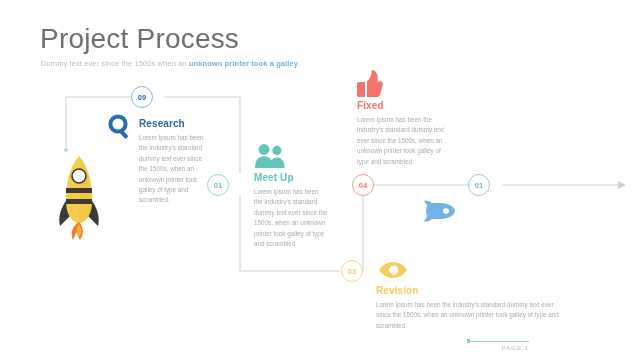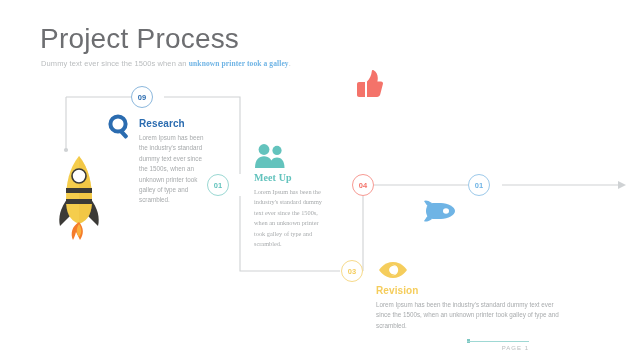--- a/index.html
+++ b/index.html
@@ -14,21 +14,21 @@
   
   .title{
     position:absolute;left:40px;top:25px;
     font-size:28px;font-weight:400;color:#6d6e71;letter-spacing:.2px;
     line-height:1;white-space:nowrap;
   }
   .subtitle{
     position:absolute;left:41px;top:59px;
     font-size:7.5px;color:#b9bcbe;white-space:nowrap;letter-spacing:.1px;
   }
-  .subtitle .hl{color:#6fb4e5;font-weight:bold;font-family:Liberation Serif, serif;}
+  .subtitle .hl{color:#6fb4e5;font-weight:bold;}
 
   
   #lines{position:absolute;left:0;top:0;width:640px;height:360px;}
 
   
   .badge{
     position:absolute;width:22px;height:22px;border-radius:50%;
     background:#fff;border:1.4px solid #ccc;
     display:flex;align-items:center;justify-content:center;
     font-size:7.5px;font-weight:bold;letter-spacing:.2px;
@@ -126,39 +126,43 @@
     <h3 style="color:#2b6cb0;">Research</h3>
     <p>Lorem Ipsum has been the industry's standard dummy text ever since the 1500s, when an unknown printer took galley of type and scrambled.</p>
   </div>
 
   <svg class="icon" style="left:254px;top:143px;" width="32" height="26" viewBox="0 0 32 26">
     <circle cx="10" cy="6.5" r="5.4" fill="#63c3bd"></circle>
     <path d="M1 25 C 1 16.5, 5 13.2, 10 13.2 C 15 13.2, 19 16.5, 19 25 Z" fill="#63c3bd"></path>
     <circle cx="23" cy="7.4" r="4.6" fill="#63c3bd"></circle>
     <path d="M15.5 25 C 15.5 17.6, 19 14.6, 23 14.6 C 27 14.6, 30.5 17.6, 30.5 25 Z" fill="#63c3bd"></path>
   </svg>
-  <div class="block" style="left:254px;top:172px;width:74px;font-family:Liberation Serif, serif;">
+  <div class="block" style="left:254px;top:172px;width:74px;">
     <h3 style="color:#63c3bd;">Meet Up</h3>
     <p>Lorem Ipsum has been the industry's standard dummy text ever since the 1500s, when an unknown printer took galley of type and scrambled.</p>
   </div>
 
   <svg class="icon" style="left:378px;top:260px;" width="30" height="20" viewBox="0 0 30 20">
     <path d="M15 2 C 24 2, 29 10, 29 10 C 29 10, 24 18, 15 18 C 6 18, 1 10, 1 10 C 1 10, 6 2, 15 2 Z" fill="#f5cd5c"></path>
     <circle cx="15" cy="10" r="5.2" fill="#ffffff"></circle>
     <path d="M17.6 6.4 A 5.2 5.2 0 1 0 17.6 13.6 A 4.2 4.2 0 1 1 17.6 6.4 Z" fill="#f5cd5c"></path>
   </svg>
   <div class="block" style="left:376px;top:285px;width:194px;">
     <h3 style="color:#f5cd5c;">Revision</h3>
     <p>Lorem Ipsum has been the industry's standard dummy text ever since the 1500s, when an unknown printer took galley of type and scrambled.</p>
   </div>
 
   <svg class="icon" style="left:357px;top:70px;" width="26" height="28" viewBox="0 0 26 28">
     <path d="M2 12 L 8 12 L 8 27 L 2 27 C 0.9 27, 0 26.1, 0 25 L 0 14 C 0 12.9, 0.9 12, 2 12 Z" fill="#f4736a"></path>
     <path d="M10 11.5 C 12.5 9, 14.5 5.5, 14.8 1.2 C 14.9 0.3, 15.8 -0.2, 16.6 0.3 C 19.8 2.2, 21.6 5.6, 20.4 11.5 L 24 11.5 C 25.4 11.5, 26.3 12.8, 25.9 14.1 L 23.2 24.6 C 22.8 26.1, 21.5 27, 20 27 L 10 27 Z" fill="#f4736a"></path>
   </svg>
+  <div class="block" style="left:357px;top:100px;width:96px;">
+    <h3 style="color:#f4736a;">Fixed</h3>
+    <p>Lorem Ipsum has been the industry's standard dummy text ever since the 1500s, when an unknown printer took galley of type and scrambled.</p>
+  </div>
 
   <svg class="icon" style="left:424px;top:200px;" width="32" height="22" viewBox="0 0 32 22">
     <path d="M31 11 C 31 15, 24 19, 17 19 L 9 19 C 5 19, 2 16, 2 11 C 2 6, 5 3, 9 3 L 17 3 C 24 3, 31 7, 31 11 Z" fill="#6fb4e5"></path>
     <path d="M8 3 C 4 0, 1 0, 0 1 C 2 4, 3 6, 5 7 Z" fill="#6fb4e5"></path>
     <path d="M8 19 C 4 22, 1 22, 0 21 C 2 18, 3 16, 5 15 Z" fill="#6fb4e5"></path>
     <ellipse cx="22" cy="11" rx="3" ry="2.8" fill="#ffffff"></ellipse>
   </svg>
 
   <div class="foot-sq"></div>
   <div class="foot-line"></div>

